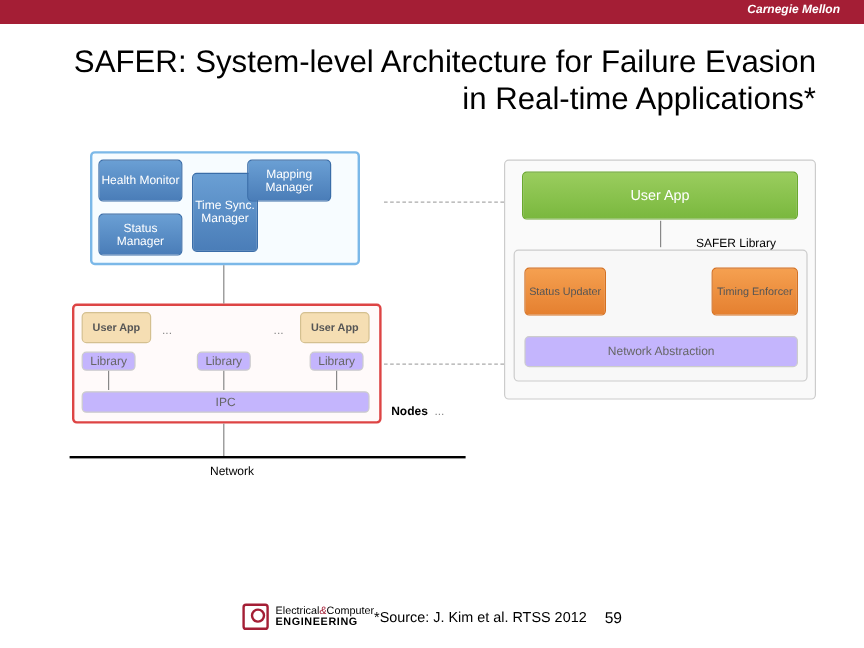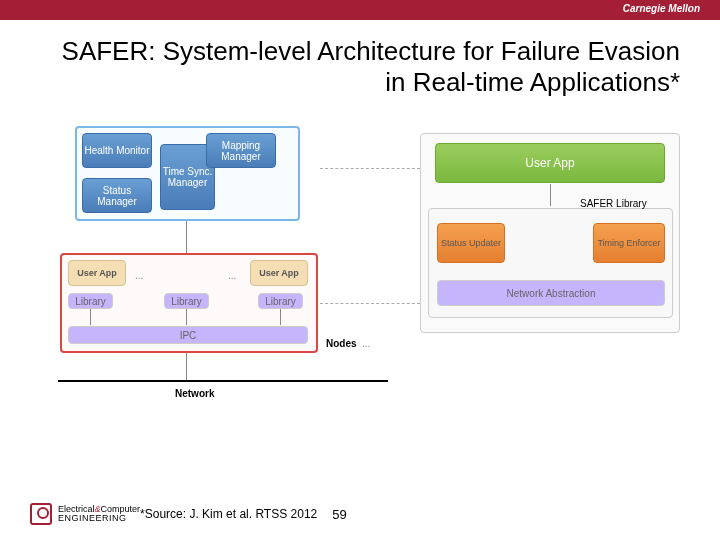--- a/index.html
+++ b/index.html
@@ -11,23 +11,23 @@
 .box{position:absolute;border-radius:4px;text-align:center;display:flex;align-items:center;justify-content:center;font-size:10px}
 .blue-box{background:linear-gradient(#6a9fd4,#4a7db8);color:#fff;border:1px solid #3a6da8}
 .green-box{background:linear-gradient(#9acd5e,#7ab83e);color:#fff;border:1px solid #6aa82e}
 .wheat-box{background:#f5deb3;color:#555;border:1px solid #d4c090;font-size:9px}
 .gray-box{background:#c4b5fd;color:#666;border:1px solid #ccc;font-size:10px}
 .orange-box{background:linear-gradient(#f5a050,#e58030);color:#555;border:1px solid #d57020;font-size:9px}
 .red-frame{border:2px solid #d44;border-radius:4px;position:absolute;background:rgba(255,240,240,0.3)}
 .blue-frame{border:2px solid #7bb8e8;border-radius:4px;position:absolute;background:rgba(230,245,255,0.3)}
 .ltgray-frame{border:1px solid #ccc;border-radius:4px;position:absolute;background:rgba(245,245,245,0.5)}
 .network-line{position:absolute;height:2px;background:#000}
-.label{position:absolute;font-size:10px;font-weight:bold}
+.label{position:absolute;font-size:10px;font-weight:normal}
 .dots{position:absolute;font-size:10px;color:#888}
-.bottom-row{position:absolute;bottom:15px;left:0;right:0;display:flex;align-items:center;justify-content:flex-start;padding:0 30px}
+.bottom-row{position:absolute;bottom:15px;left:0;right:0;display:flex;align-items:center;justify-content:center;padding:0 30px}
 .ece-logo{display:flex;align-items:center;gap:6px}
 .ece-icon{width:22px;height:22px;border:2px solid #a41e35;border-radius:3px;position:relative}
 .ece-icon::before{content:"";position:absolute;width:8px;height:8px;border:2px solid #a41e35;border-radius:50%;top:2px;left:5px}
 .ece-text{font-size:9px;line-height:1}
 .ece-text .red{color:#a41e35;font-style:italic}
 .source{font-size:12px}
 .page-num{font-size:13px;margin-left:15px}
 </style>
 </head>
 <body>
@@ -89,20 +89,20 @@
 
   <div style="position:absolute;left:540px;top:76px;width:1px;height:22px;background:#888"></div>
 
 </div>
 
 <div class="bottom-row">
   <div class="ece-logo">
     <div class="ece-icon"></div>
     <div class="ece-text">
       <span>Electrical</span><span class="red">&amp;</span><span>Computer</span><br>
-      <span style="letter-spacing:0.5px;font-weight:normal">ENGINEERING</span>
+      <span style="letter-spacing:0.5px;font-weight:bold">ENGINEERING</span>
     </div>
   </div>
   <div style="display:flex;align-items:center">
     <span class="source">*Source: J. Kim et al. RTSS 2012</span>
     <span class="page-num">59</span>
   </div>
 </div>
 
 </body></html>

